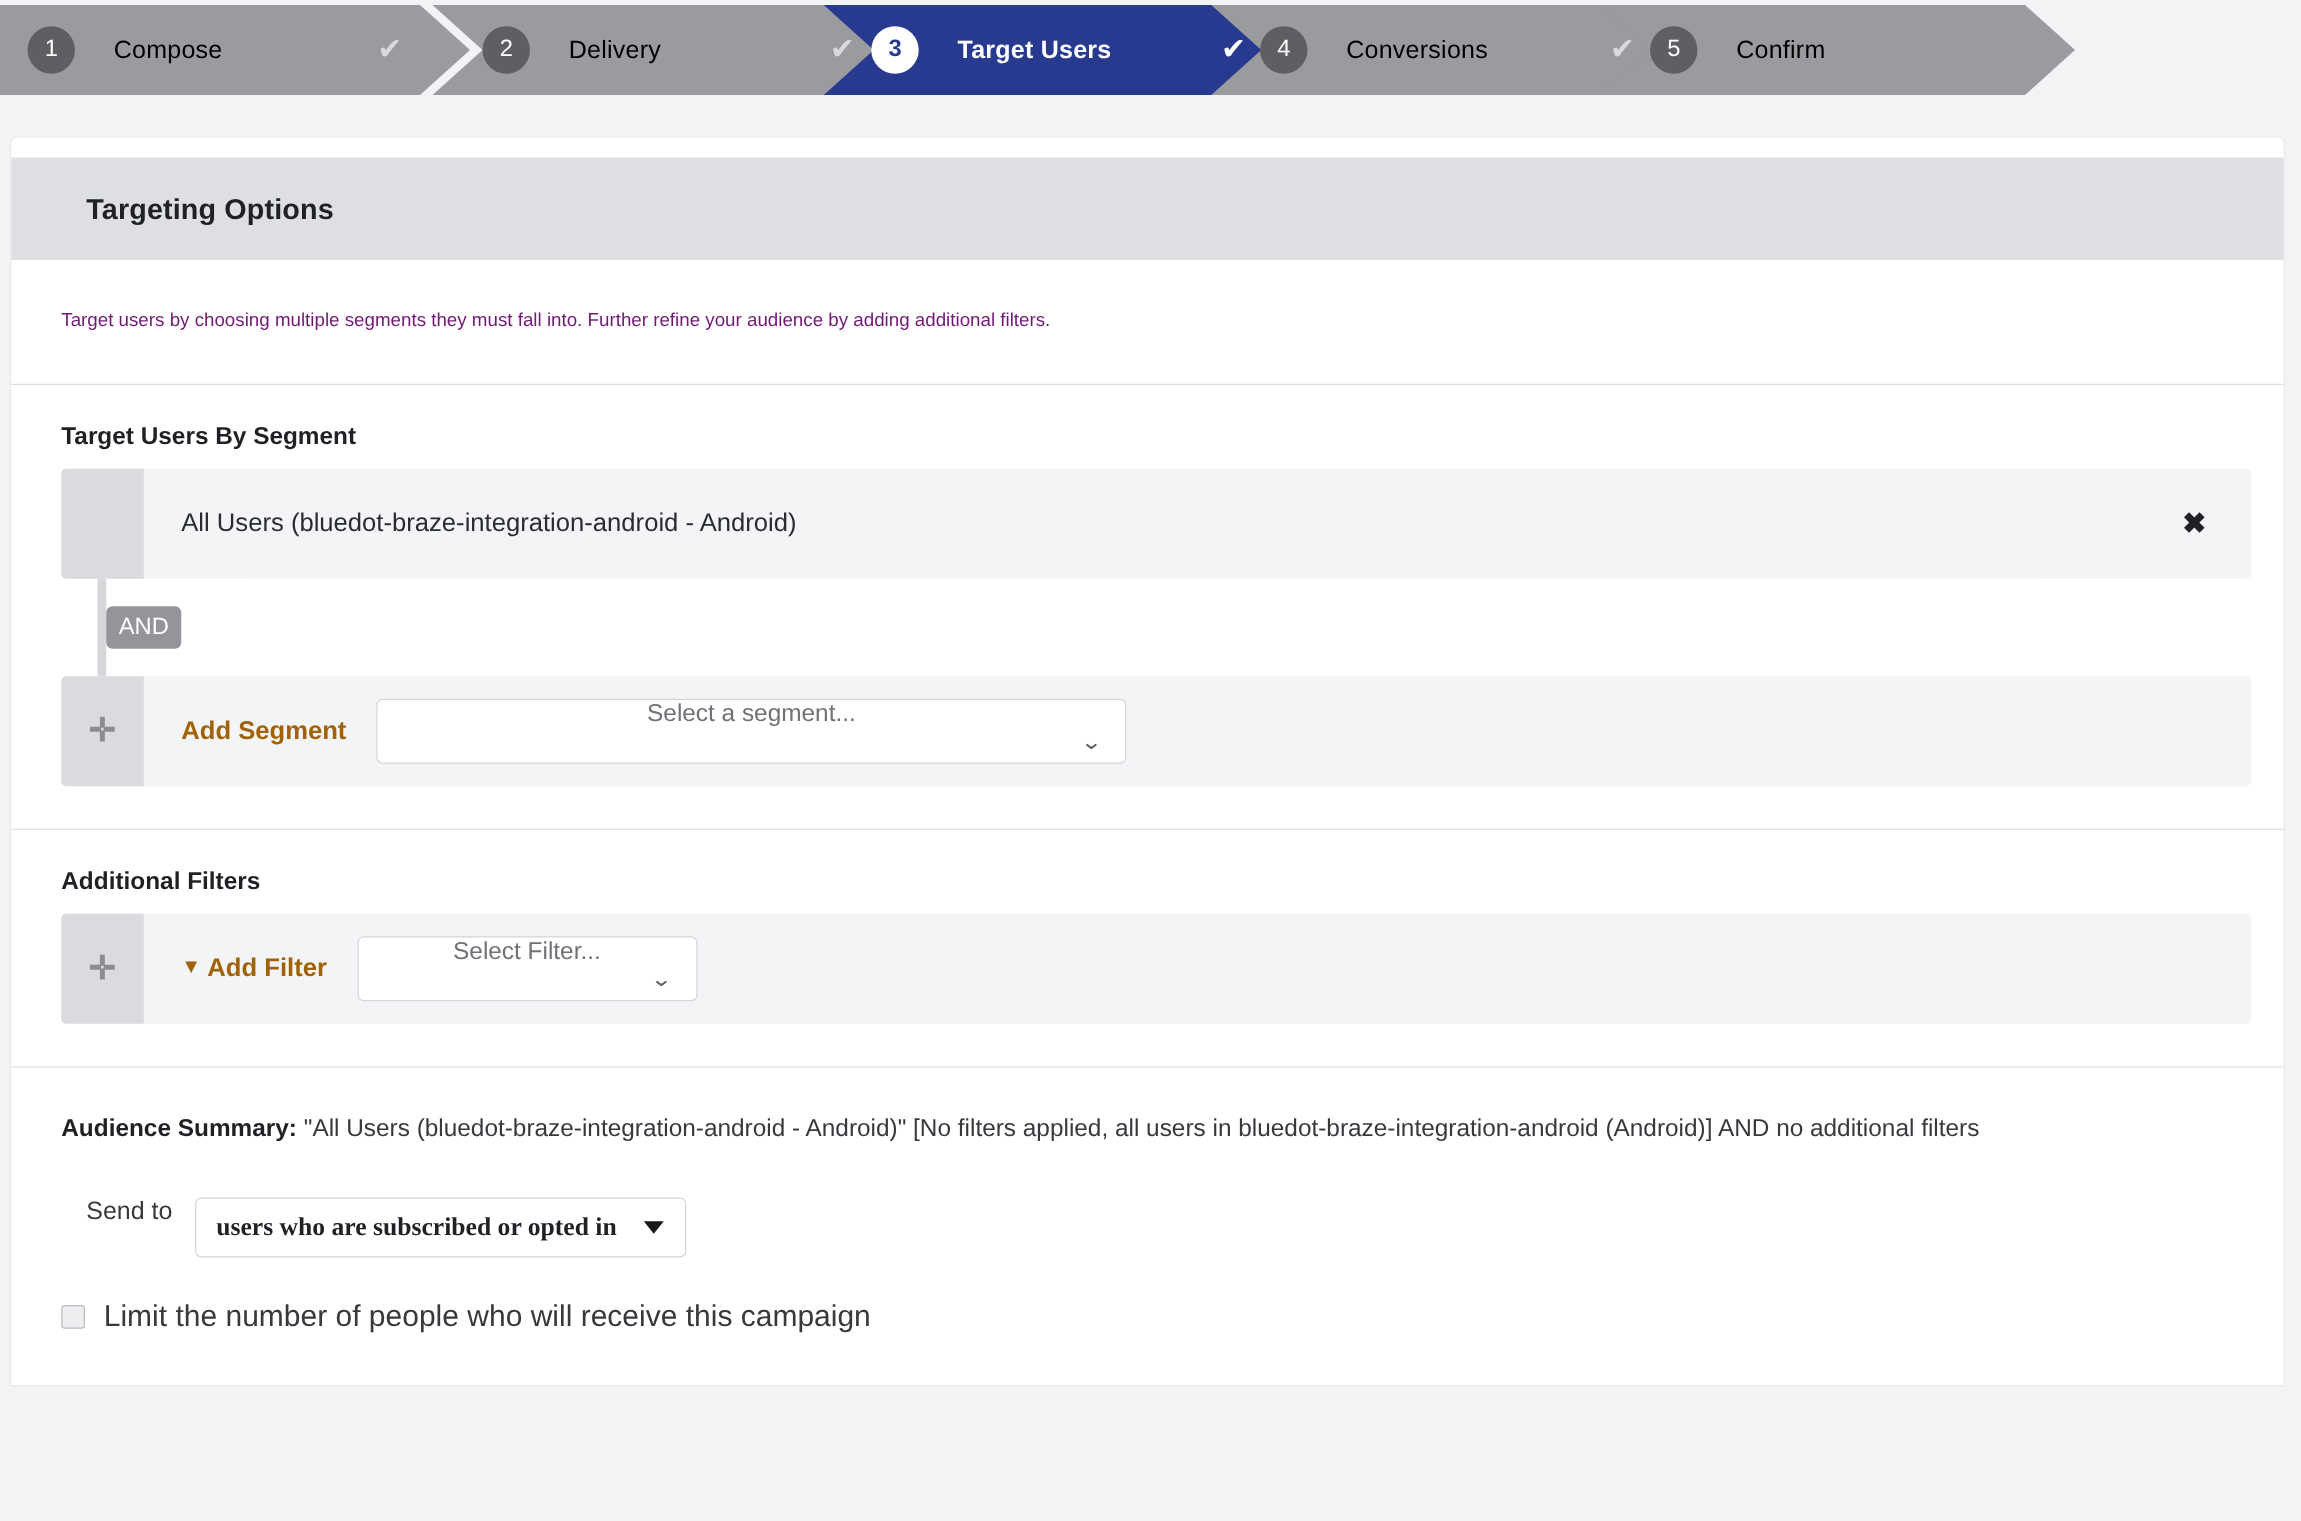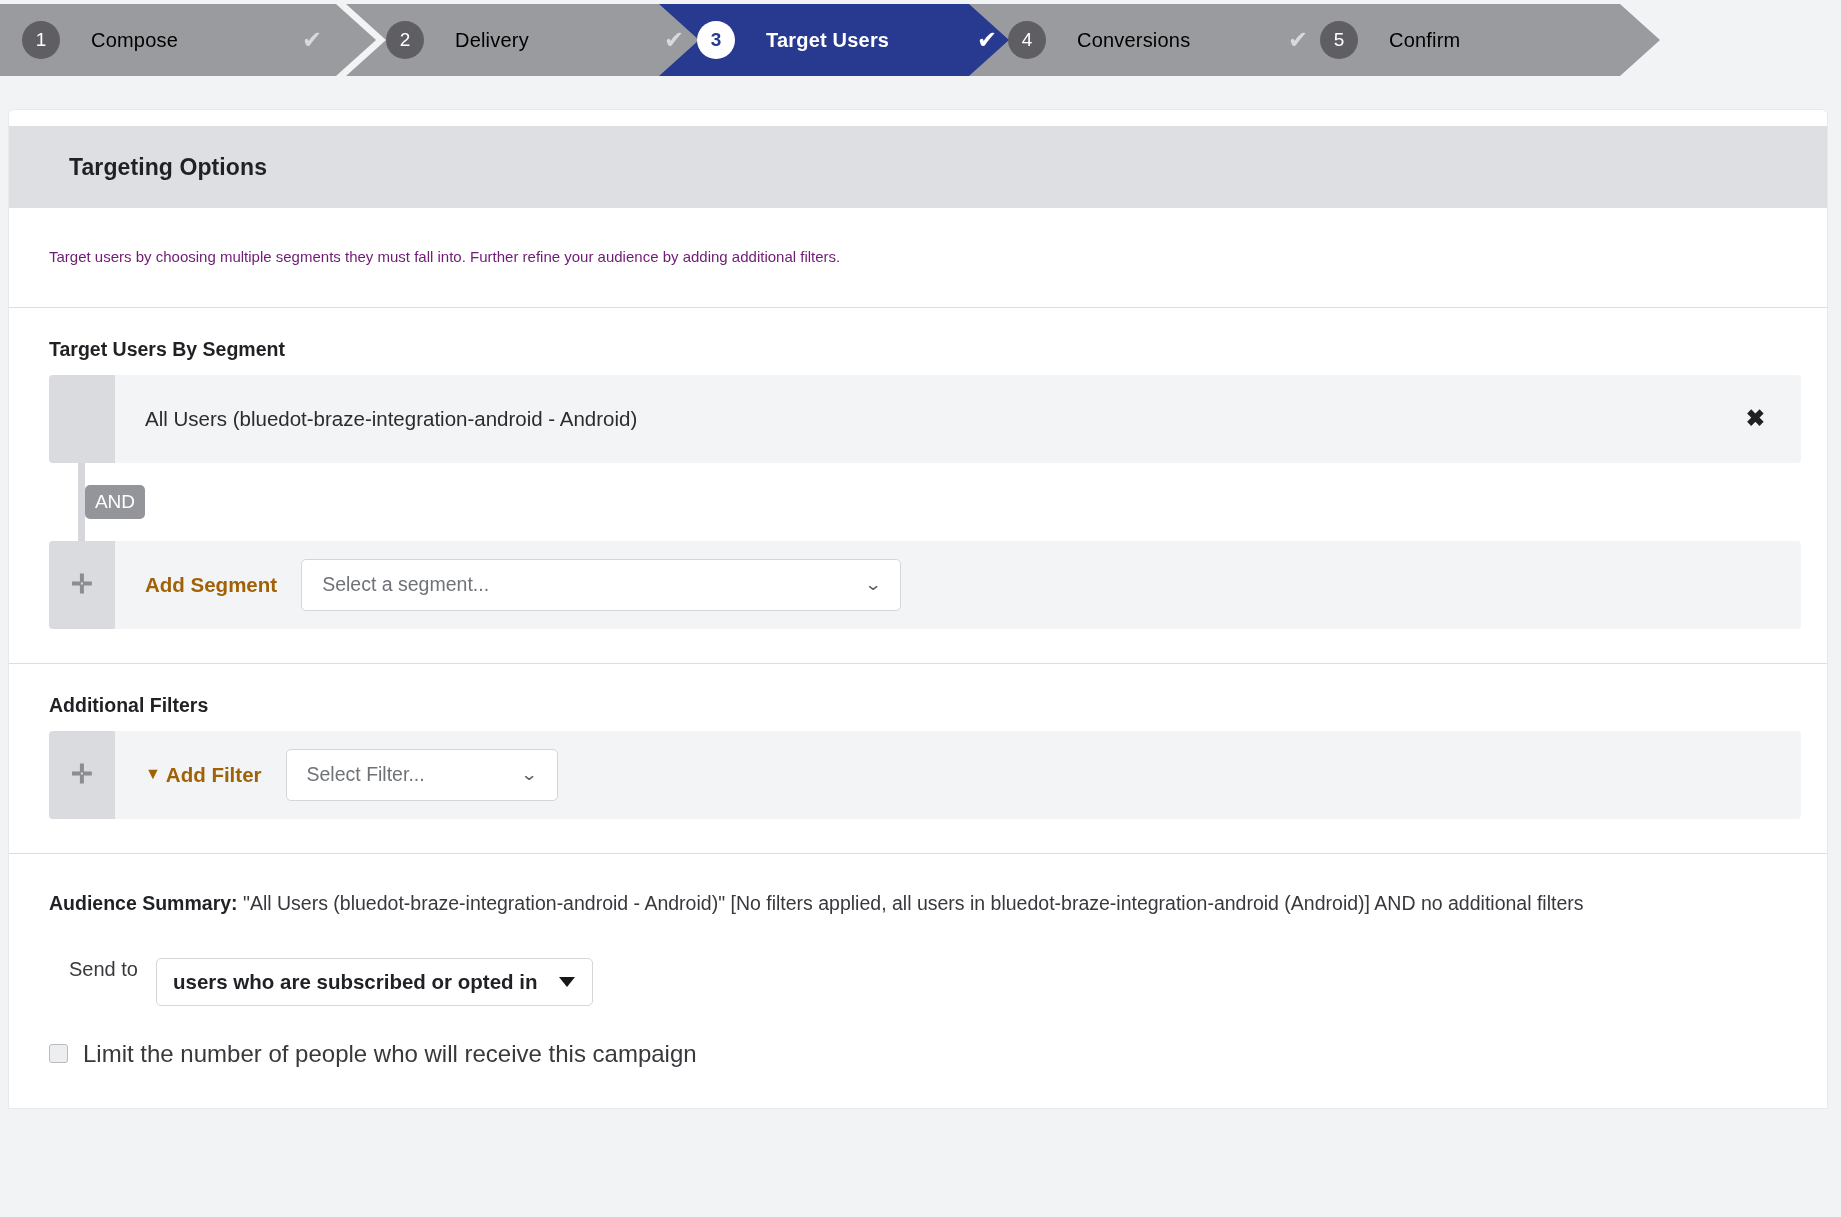--- a/index.html
+++ b/index.html
@@ -197,20 +197,21 @@
     background: #ffffff;
     border: 1px solid #d4d6da;
     border-radius: 5px;
     height: 52px;
     display: flex;
     align-items: center;
     padding: 0 20px;
     font-size: 19.5px;
     color: #6f7277;
     cursor: pointer;
+    flex-direction: column;
   }
   .select.segment { width: 600px; }
   .select.filter  { width: 272px; }
   .select .caret {
     margin-left: auto;
     color: #5c5f64;
     font-size: 17px;
     transform: scaleX(1.25);
   }
 
@@ -239,21 +240,21 @@
     appearance: none;
     -webkit-appearance: none;
     background: #ffffff;
     border: 1px solid #d4d6da;
     border-radius: 5px;
     height: 48px;
     padding: 0 54px 0 16px;
     font-size: 20.5px;
     font-weight: bold;
     color: #1f2124;
-    font-family: Liberation Sans, sans-serif;
+    font-family: Liberation Serif, serif;
     cursor: pointer;
   }
   .select-shell { position: relative; display: inline-block; }
   .select-shell .tri {
     position: absolute;
     right: 18px; top: 50%;
     transform: translateY(-50%);
     pointer-events: none;
     width: 0; height: 0;
     border-left: 8px solid transparent;

